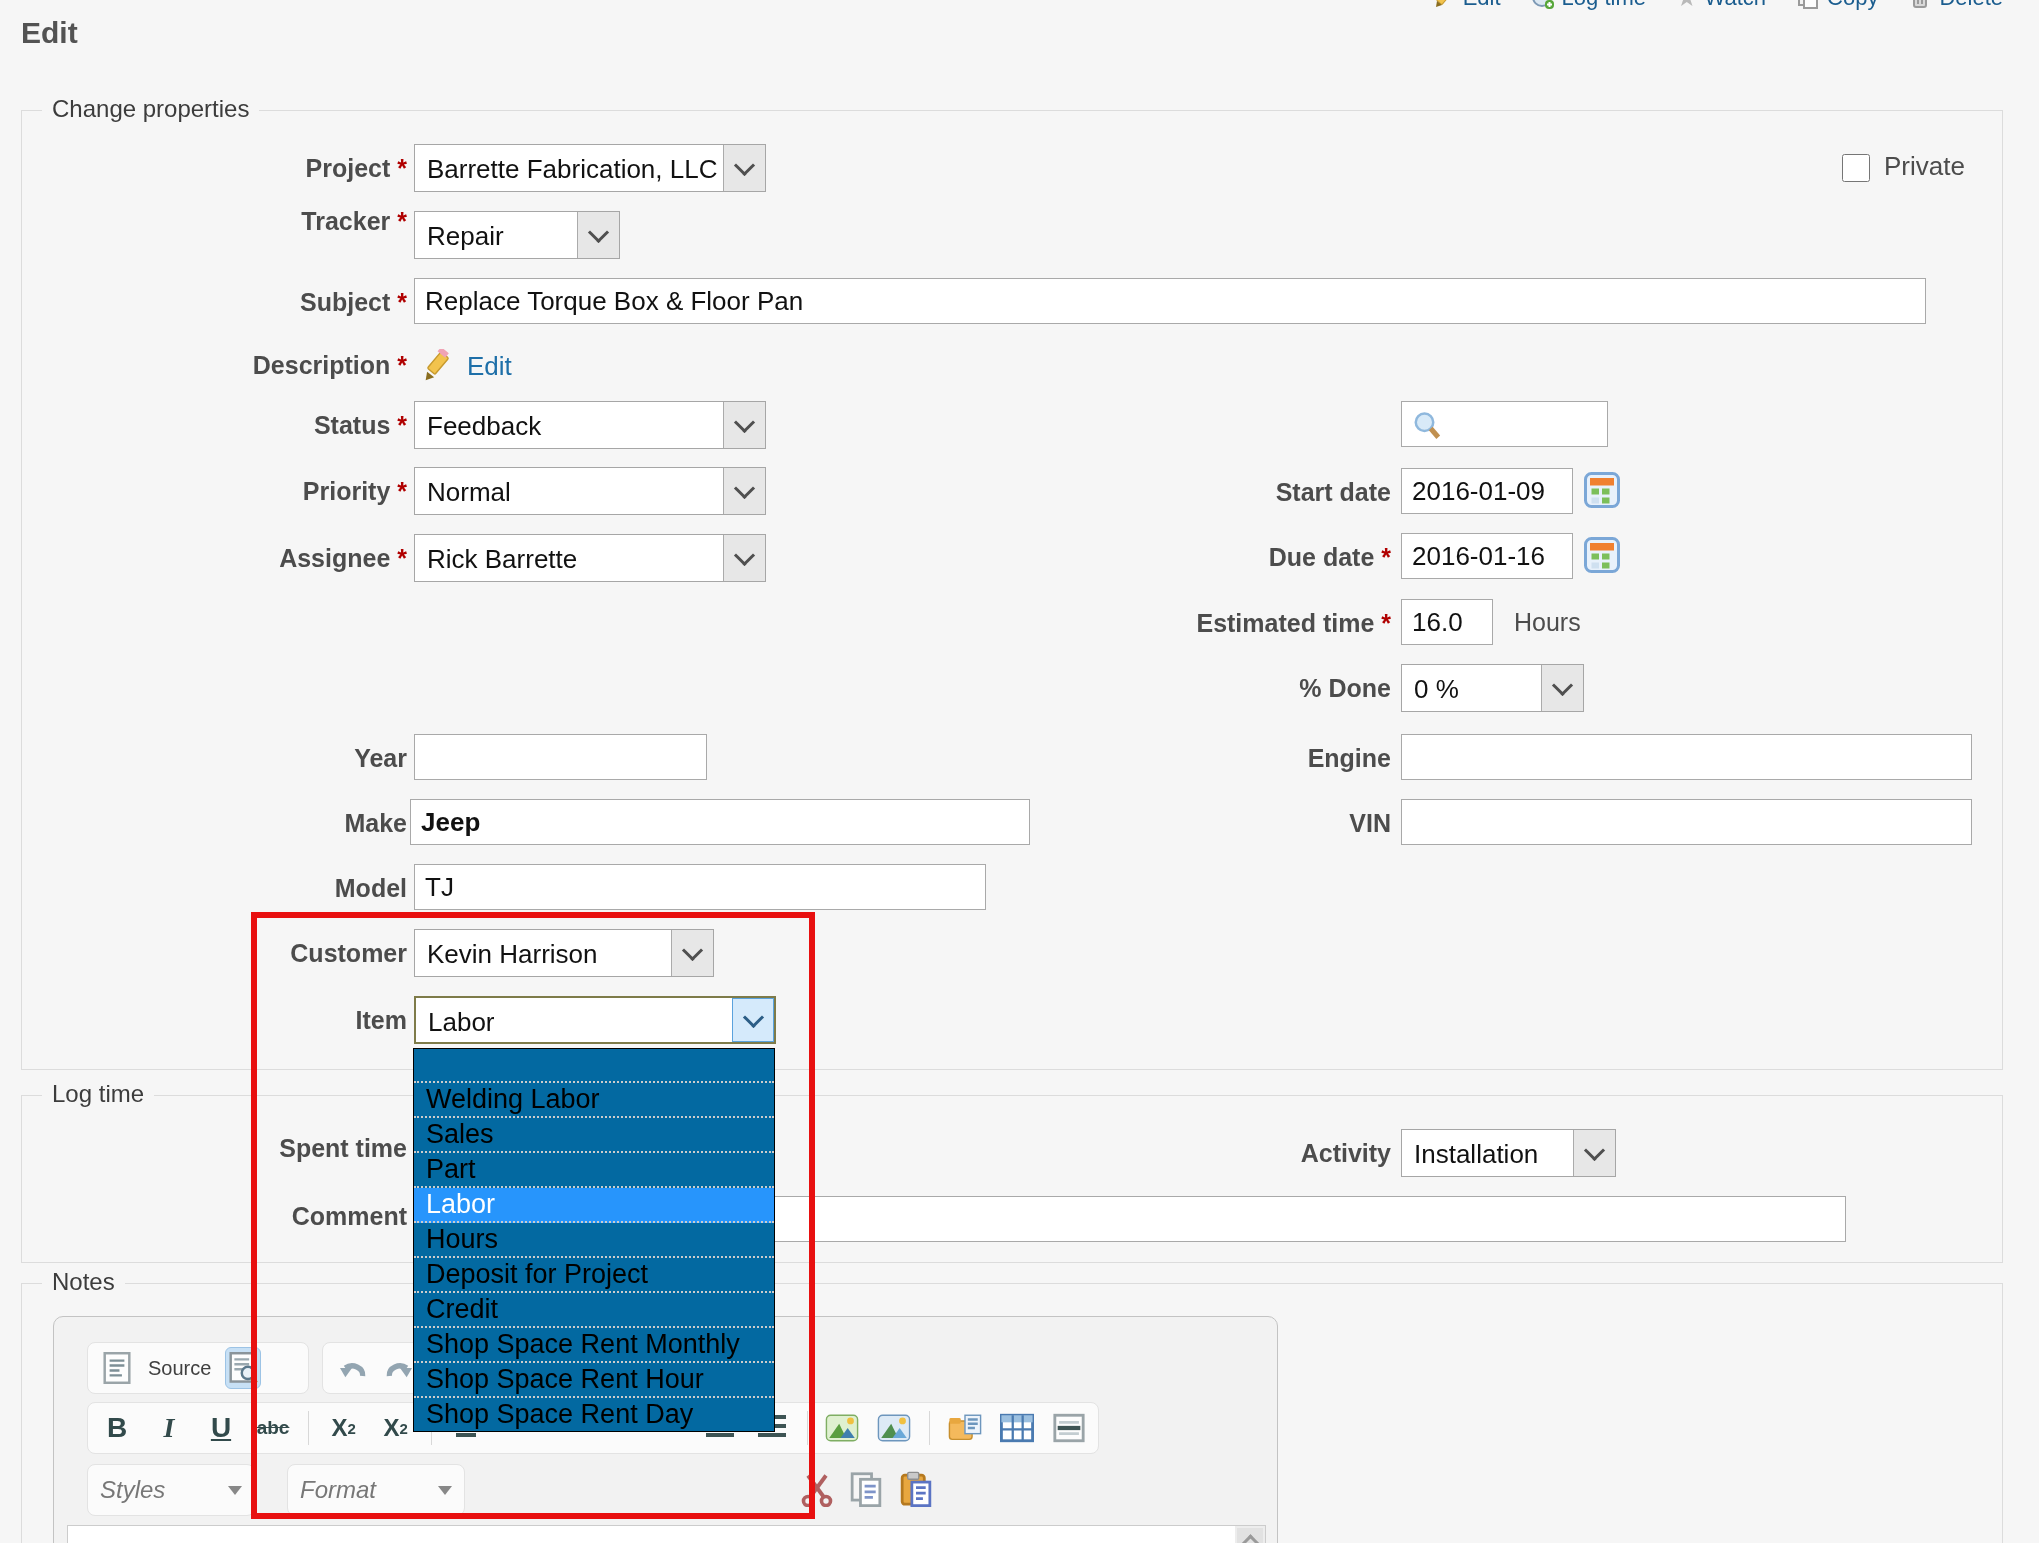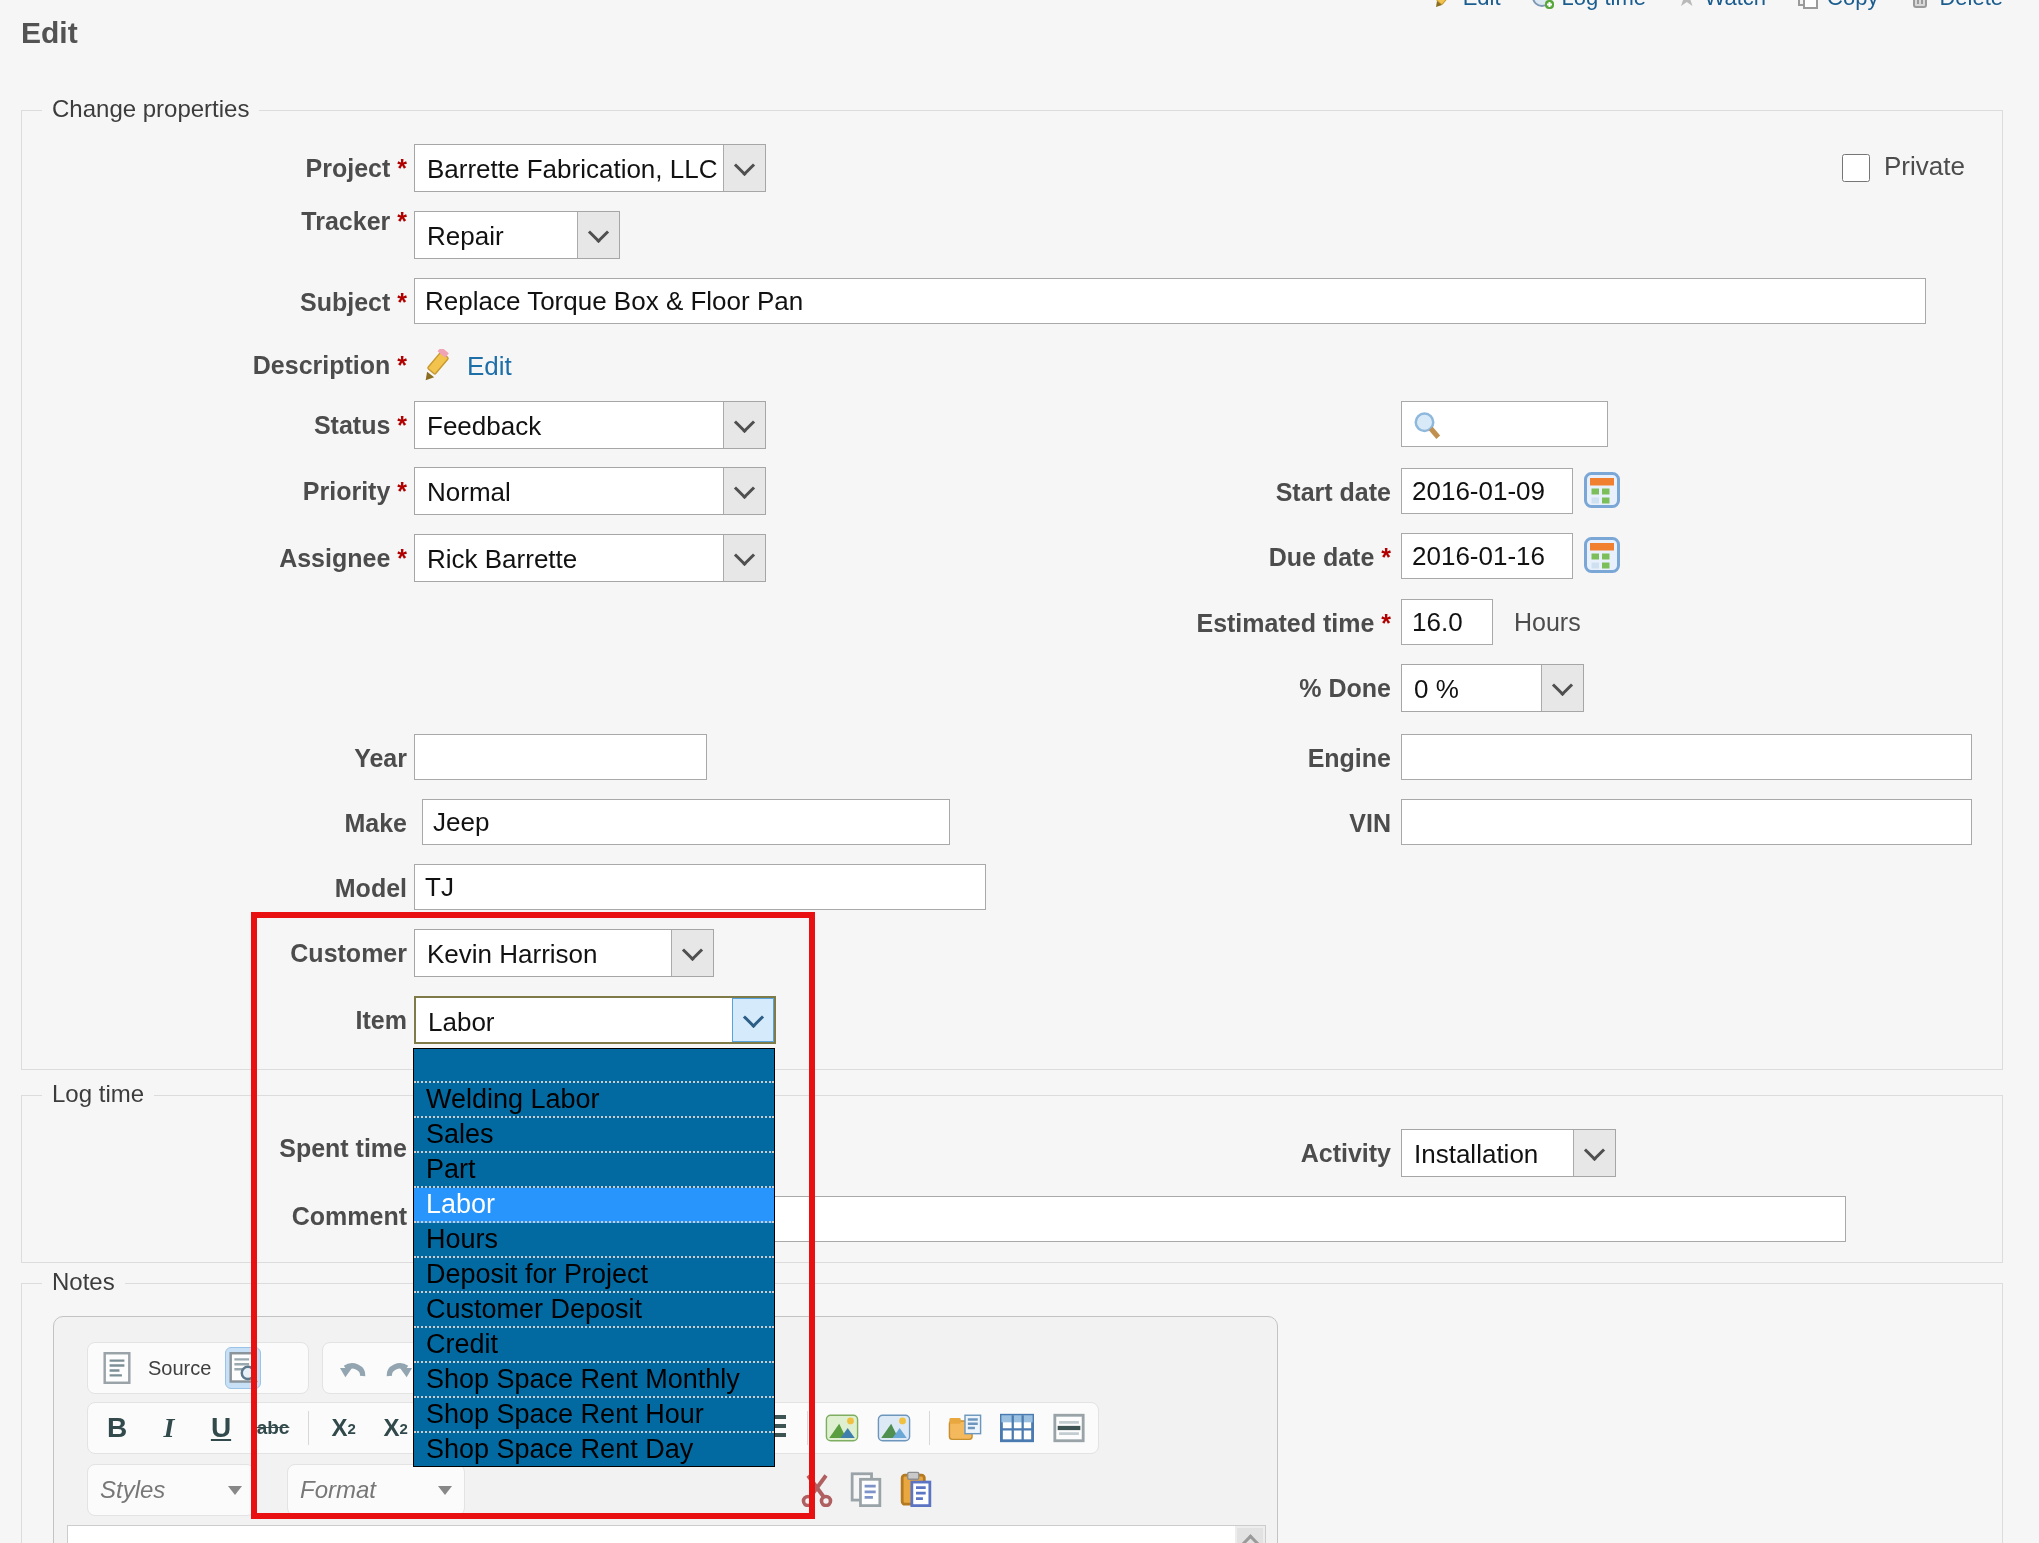--- a/index.html
+++ b/index.html
@@ -155,21 +155,21 @@
           <i class="chev"></i>
         </span>
     </div>
     <div class="sel" style="left:392px;top:423px;width:352px;">
       <span class="sel-txt">Rick Barrette</span>
       <span class="sel-btn">
           <i class="chev"></i>
         </span>
     </div>
     <input class="inp" style="left: 392px; top: 623px; width: 293px;" value="">
-    <input class="inp" style="left: 400px; top: 688px; width: 528px;" value="Jeep">
+    <input class="inp" style="left: 388px; top: 688px; width: 620px; font-weight: bold;" value="Jeep">
     <input class="inp" style="left: 392px; top: 753px; width: 572px;" value="TJ">
     <div class="sel" style="left:392px;top:818px;width:300px;">
       <span class="sel-txt">Kevin Harrison</span>
       <span class="sel-btn">
           <i class="chev"></i>
         </span>
     </div>
     <div class="sel focused" style="left:392px;top:885px;width:362px;">
       <span class="sel-txt">Labor</span>
       <span class="sel-btn">
@@ -384,21 +384,20 @@
   </div>
 
   <div class="dropdown">
     <div class="dd-blank"></div>
     <div class="dd-opt">Welding Labor</div>
     <div class="dd-opt">Sales</div>
     <div class="dd-opt">Part</div>
     <div class="dd-opt selected">Labor</div>
     <div class="dd-opt">Hours</div>
     <div class="dd-opt">Deposit for Project</div>
-    <div class="dd-opt">Customer Deposit</div>
     <div class="dd-opt">Credit</div>
     <div class="dd-opt">Shop Space Rent Monthly</div>
     <div class="dd-opt">Shop Space Rent Hour</div>
     <div class="dd-opt">Shop Space Rent Day</div>
   </div>
 
   <div class="red-box"></div>
 
 </div>
 

